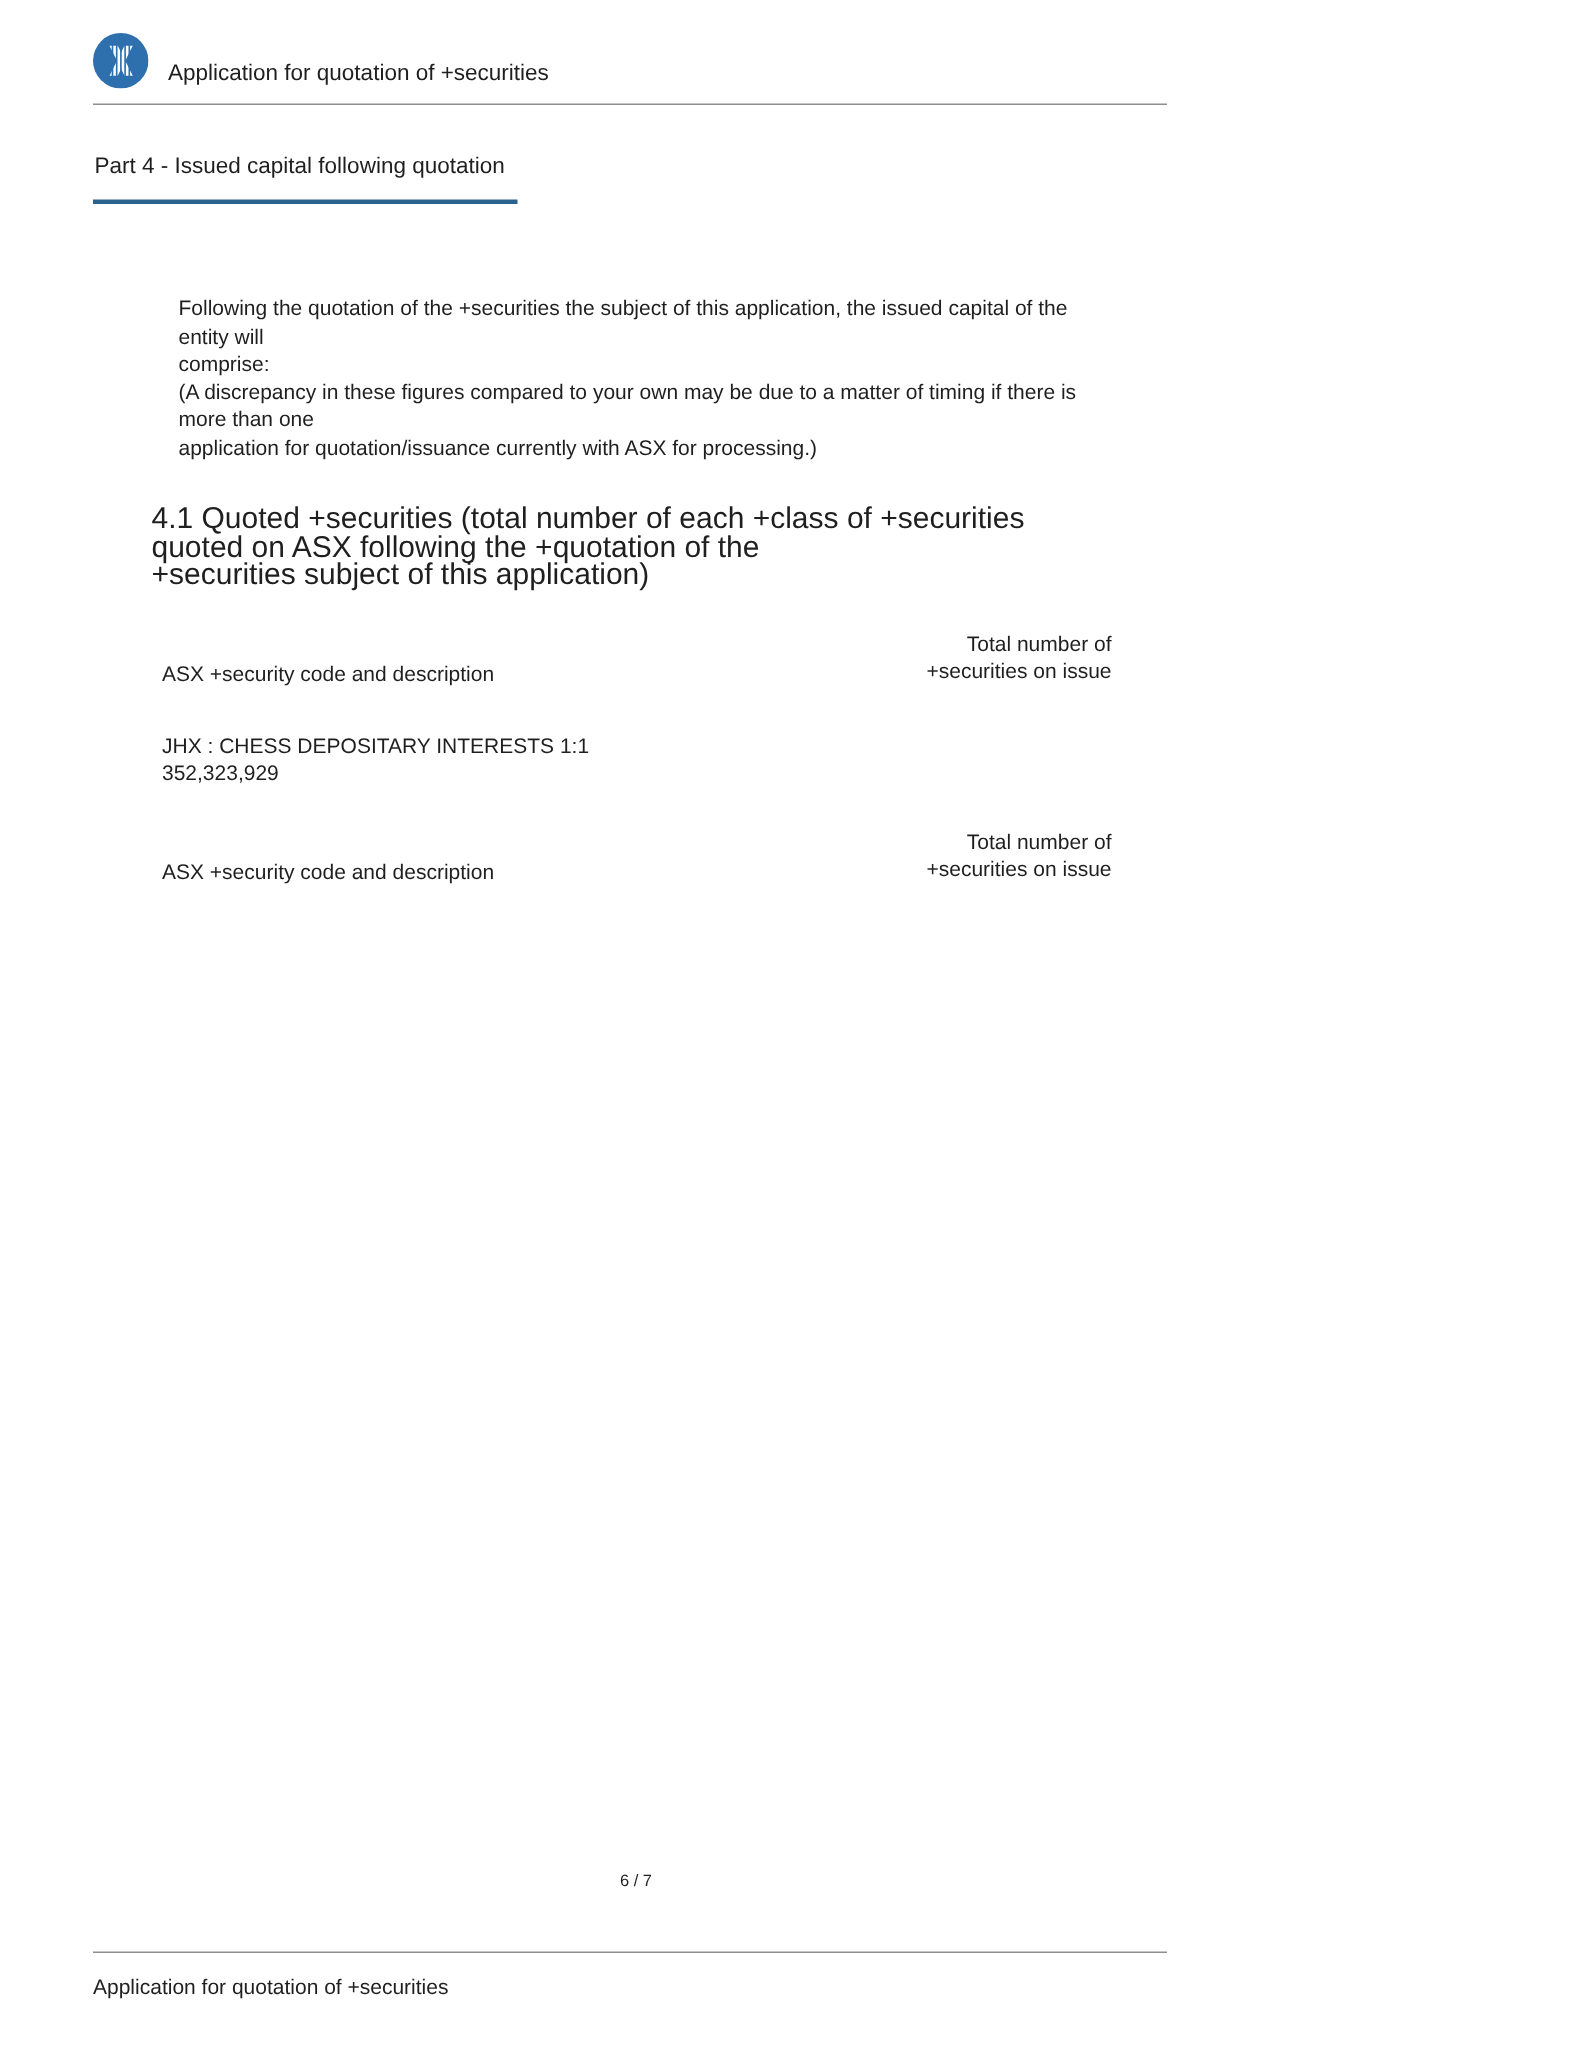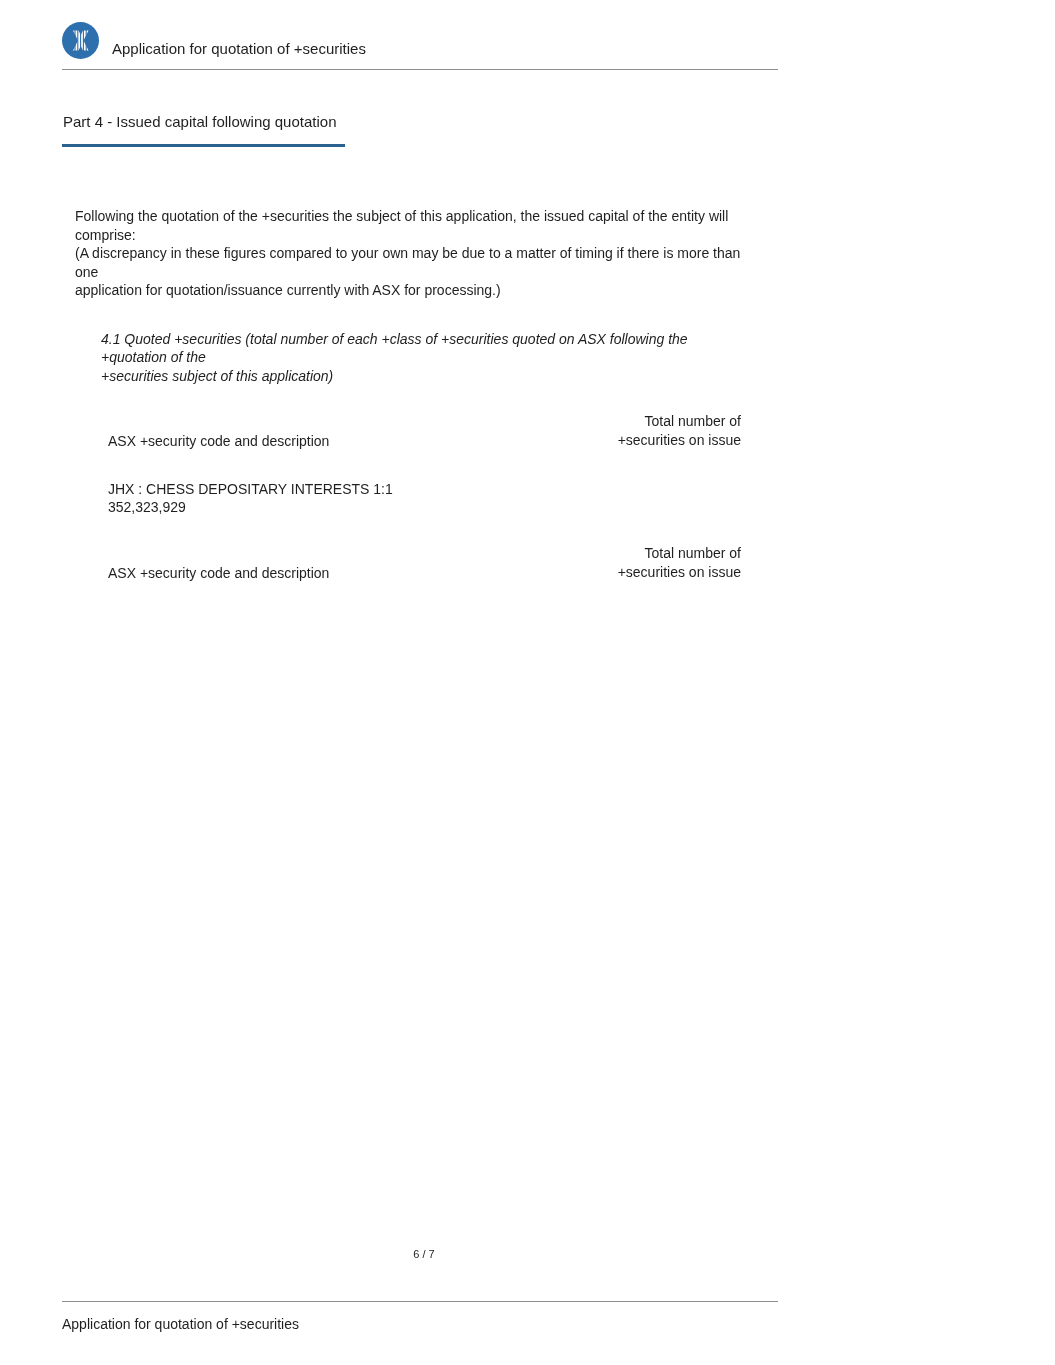--- a/index.html
+++ b/index.html
@@ -21,44 +21,43 @@
     align-items: flex-end;
     gap: 13px;
     padding-bottom: 10px;
     box-sizing: content-box;
   }
   .logo { width: 37px; height: 37px; flex: 0 0 auto; }
   .header-title { font-size: 15px; line-height: 18px; padding-bottom: 1px; }
 
   
   .part-heading {
-    margin: 42px 70px 0 63px;
+    margin: 31px 70px 0 63px;
     font-size: 15px;
     line-height: 19px;
   }
   .part-underline {
     margin: 13px 0 0 62px;
     width: 283px;
     height: 3px;
     background: #2a618f;
   }
 
   
   .intro {
-    margin: 60px 107px 0 75px;
+    margin: 60px 107px 0 119px;
     font-size: 14px;
     line-height: 18.5px;
     white-space: pre-line;
   }
   .section-heading {
     margin: 30px 107px 0 101px;
-    font-size: 14px;
+    font-size: 20px;
     line-height: 18.5px;
     white-space: pre-line;
-    font-style: italic;
   }
   .section-heading.second { margin-top: 49px; }
 
   
   .sec-table { margin: 27px 107px 0 108px; font-size: 14px; }
   .sec-table .thead {
     display: flex;
     justify-content: space-between;
     align-items: flex-end;
   }

